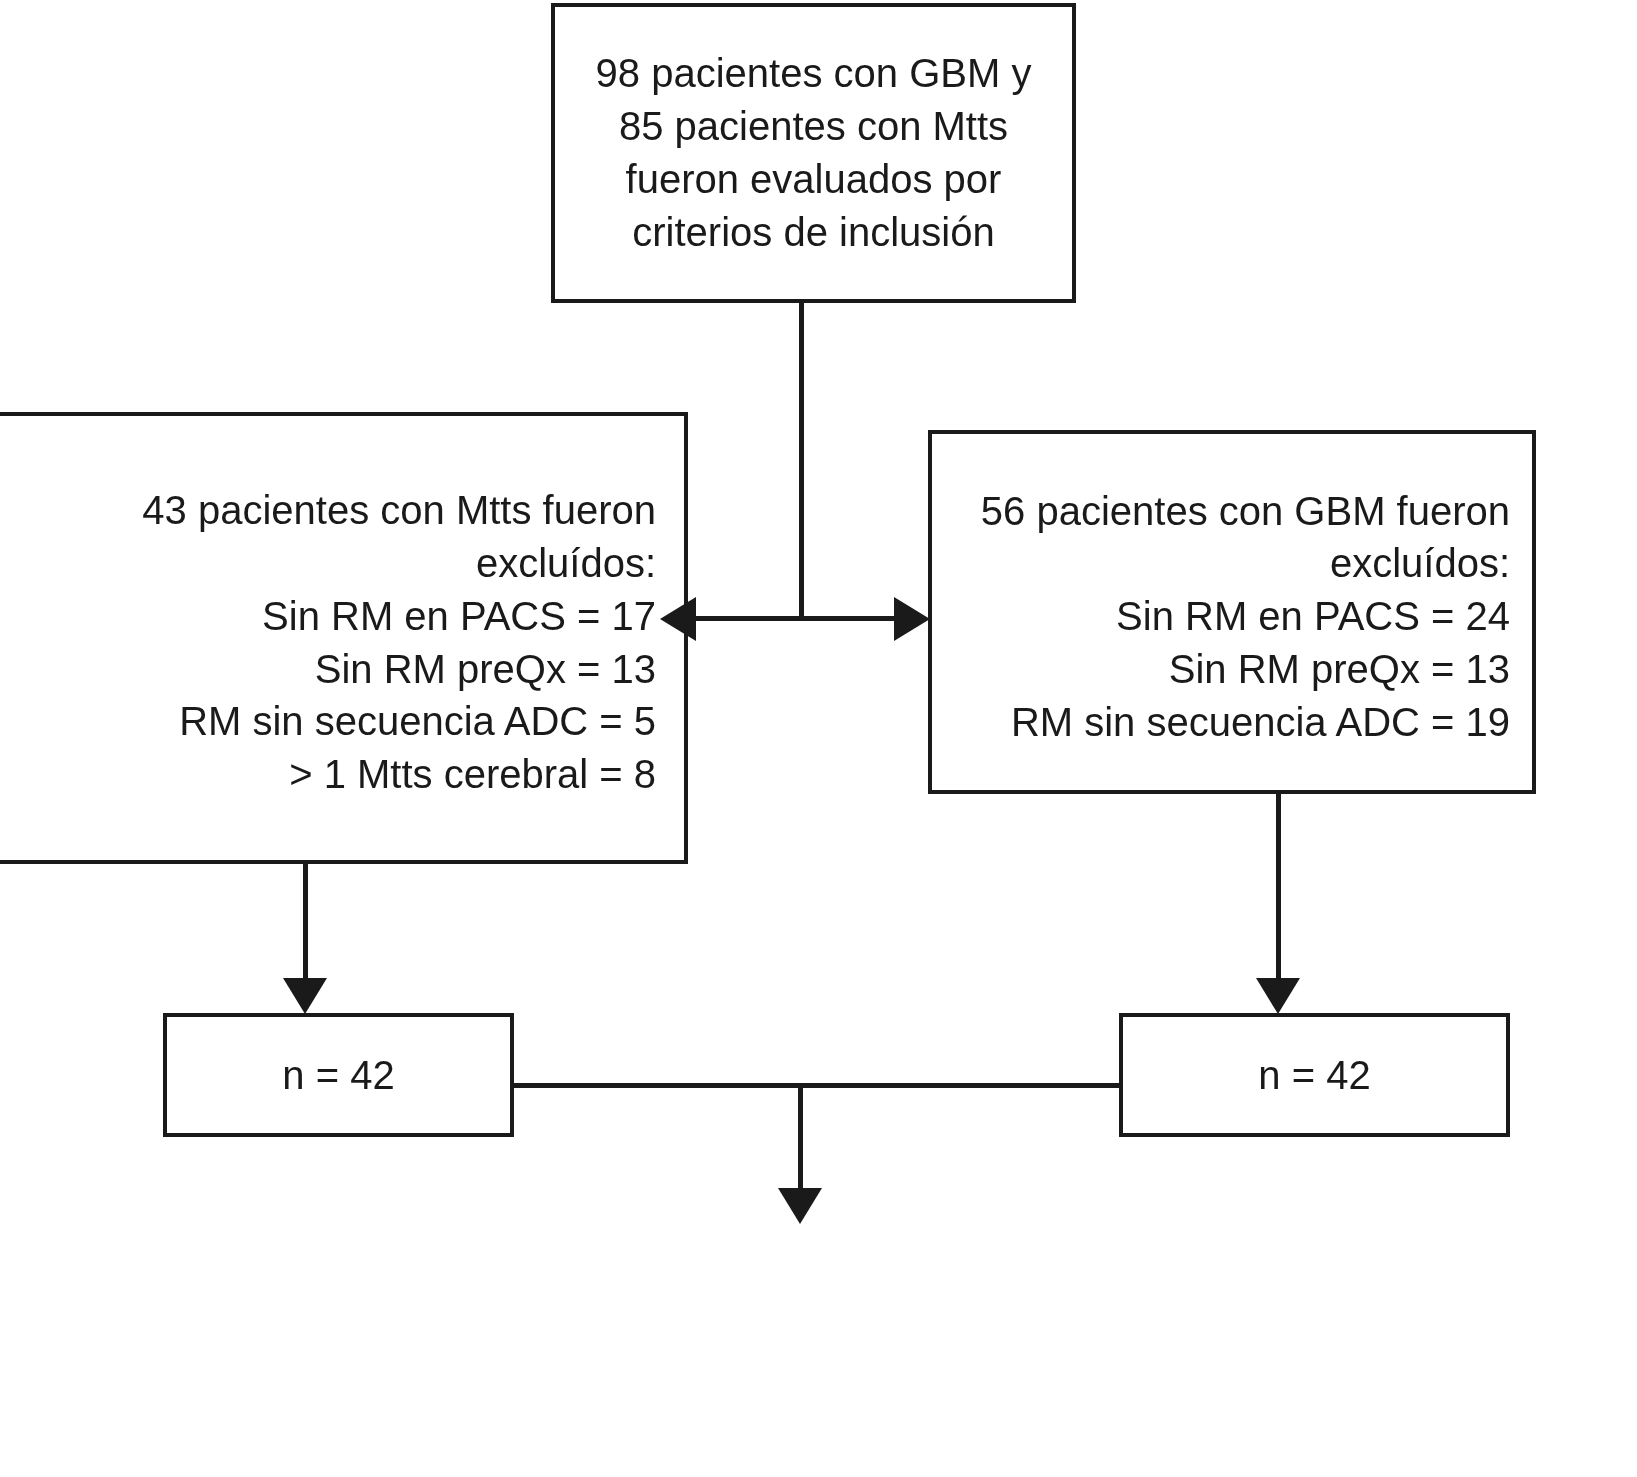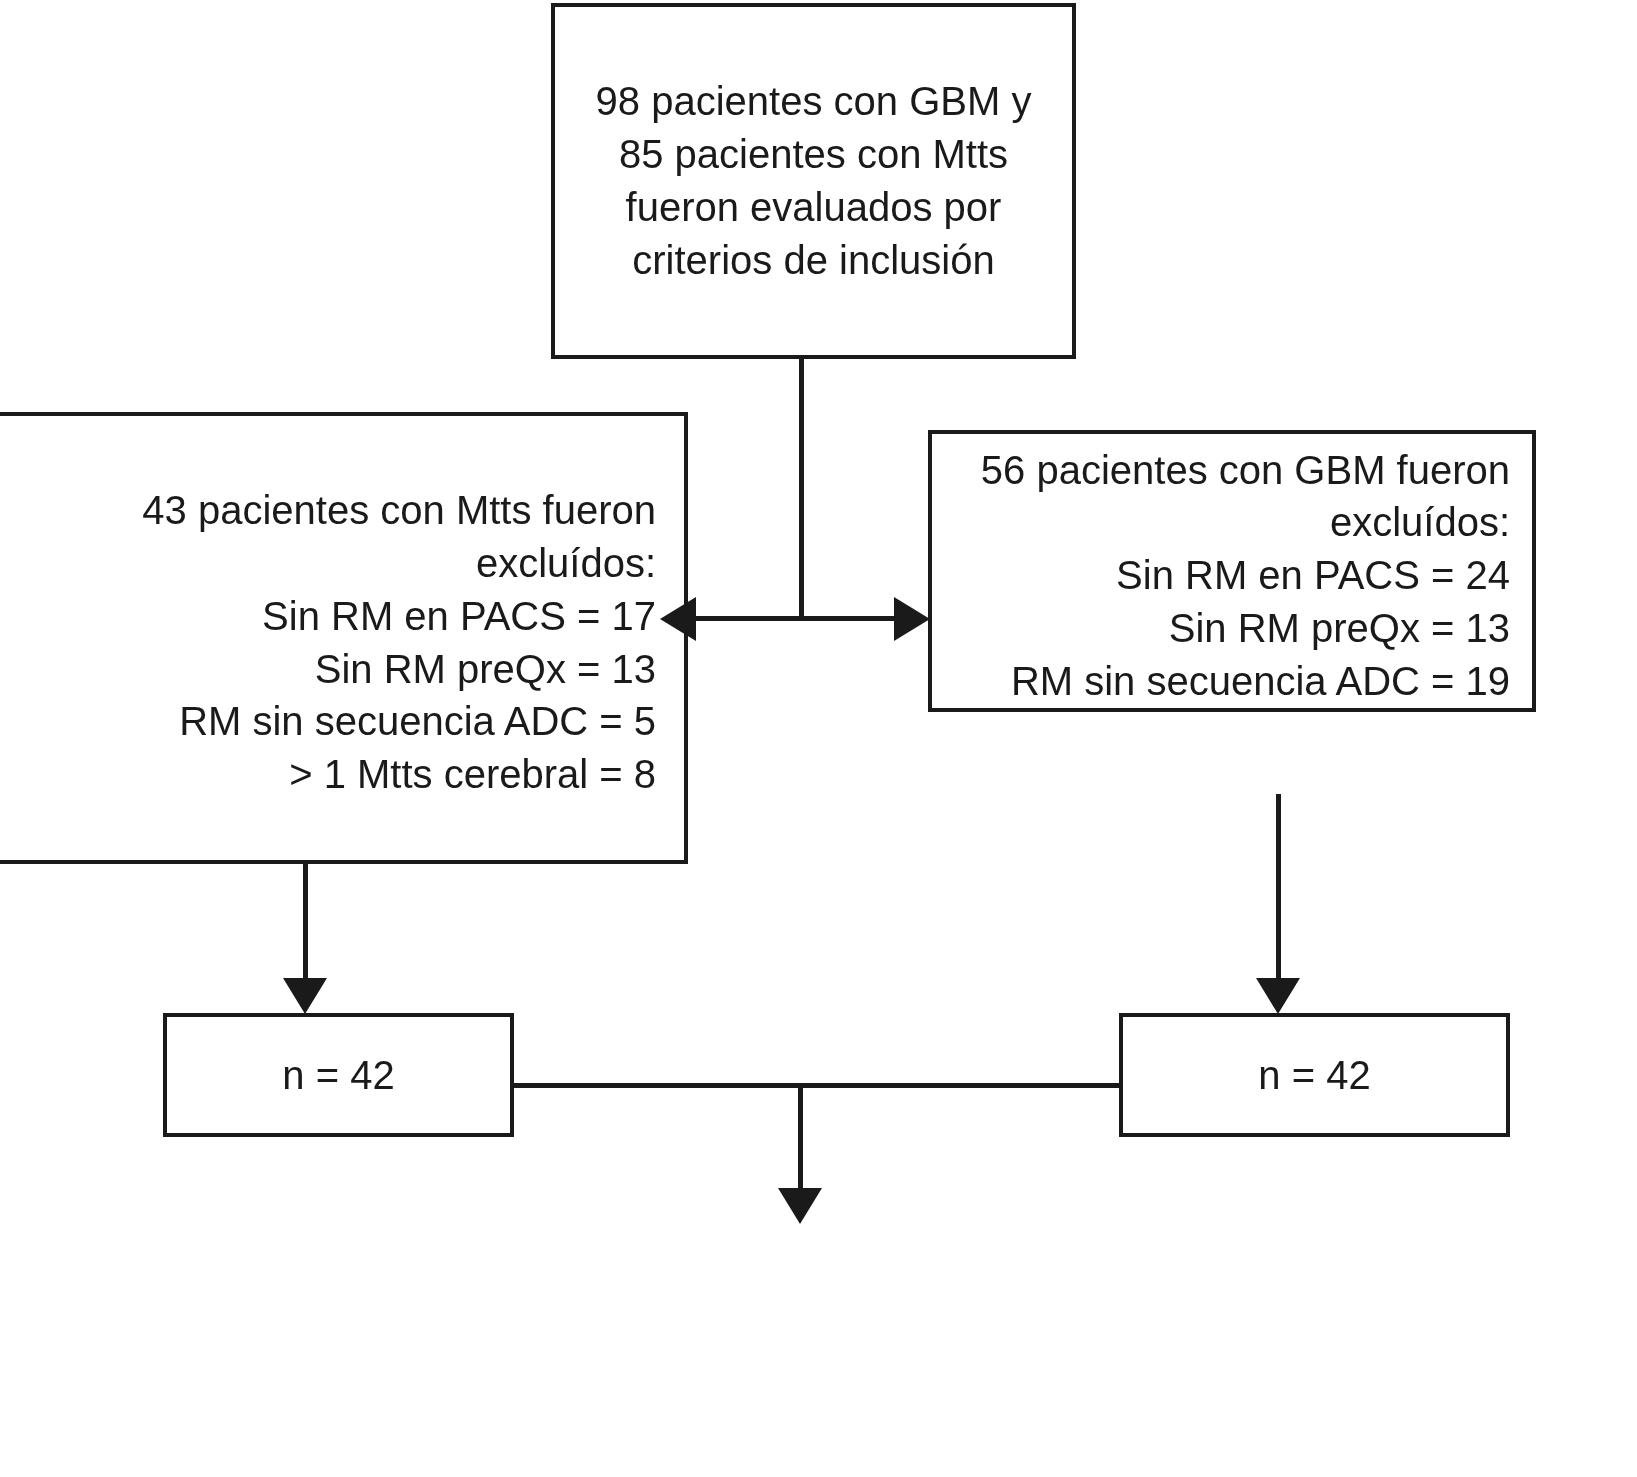--- a/index.html
+++ b/index.html
@@ -29,29 +29,29 @@
     width: 100%;
     font-size: 40px;
     line-height: 1.32;
     white-space: pre-line;
   }
   .center .txt { text-align: center; }
   .leftal .txt { text-align: right; margin-top: 9px; }
 
   
   #box-screened {
-    left: 551px; top: 3px; width: 525px; height: 356px;
+    left: 551px; top: 3px; width: 525px; height: 300px;
     padding: 0 22px;
   }
   #box-excluded-mtts {
     left: -4px; top: 412px; width: 692px; height: 452px;
     padding: 0 28px;
   }
   #box-excluded-gbm {
-    left: 928px; top: 430px; width: 608px; height: 282px;
+    left: 928px; top: 430px; width: 608px; height: 364px;
     padding: 4px 22px;
   }
   #box-n-mtts {
     left: 163px; top: 1013px; width: 351px; height: 124px;
     padding: 0 14px;
   }
   #box-n-gbm {
     left: 1119px; top: 1013px; width: 391px; height: 124px;
     padding: 0 14px;
   }

